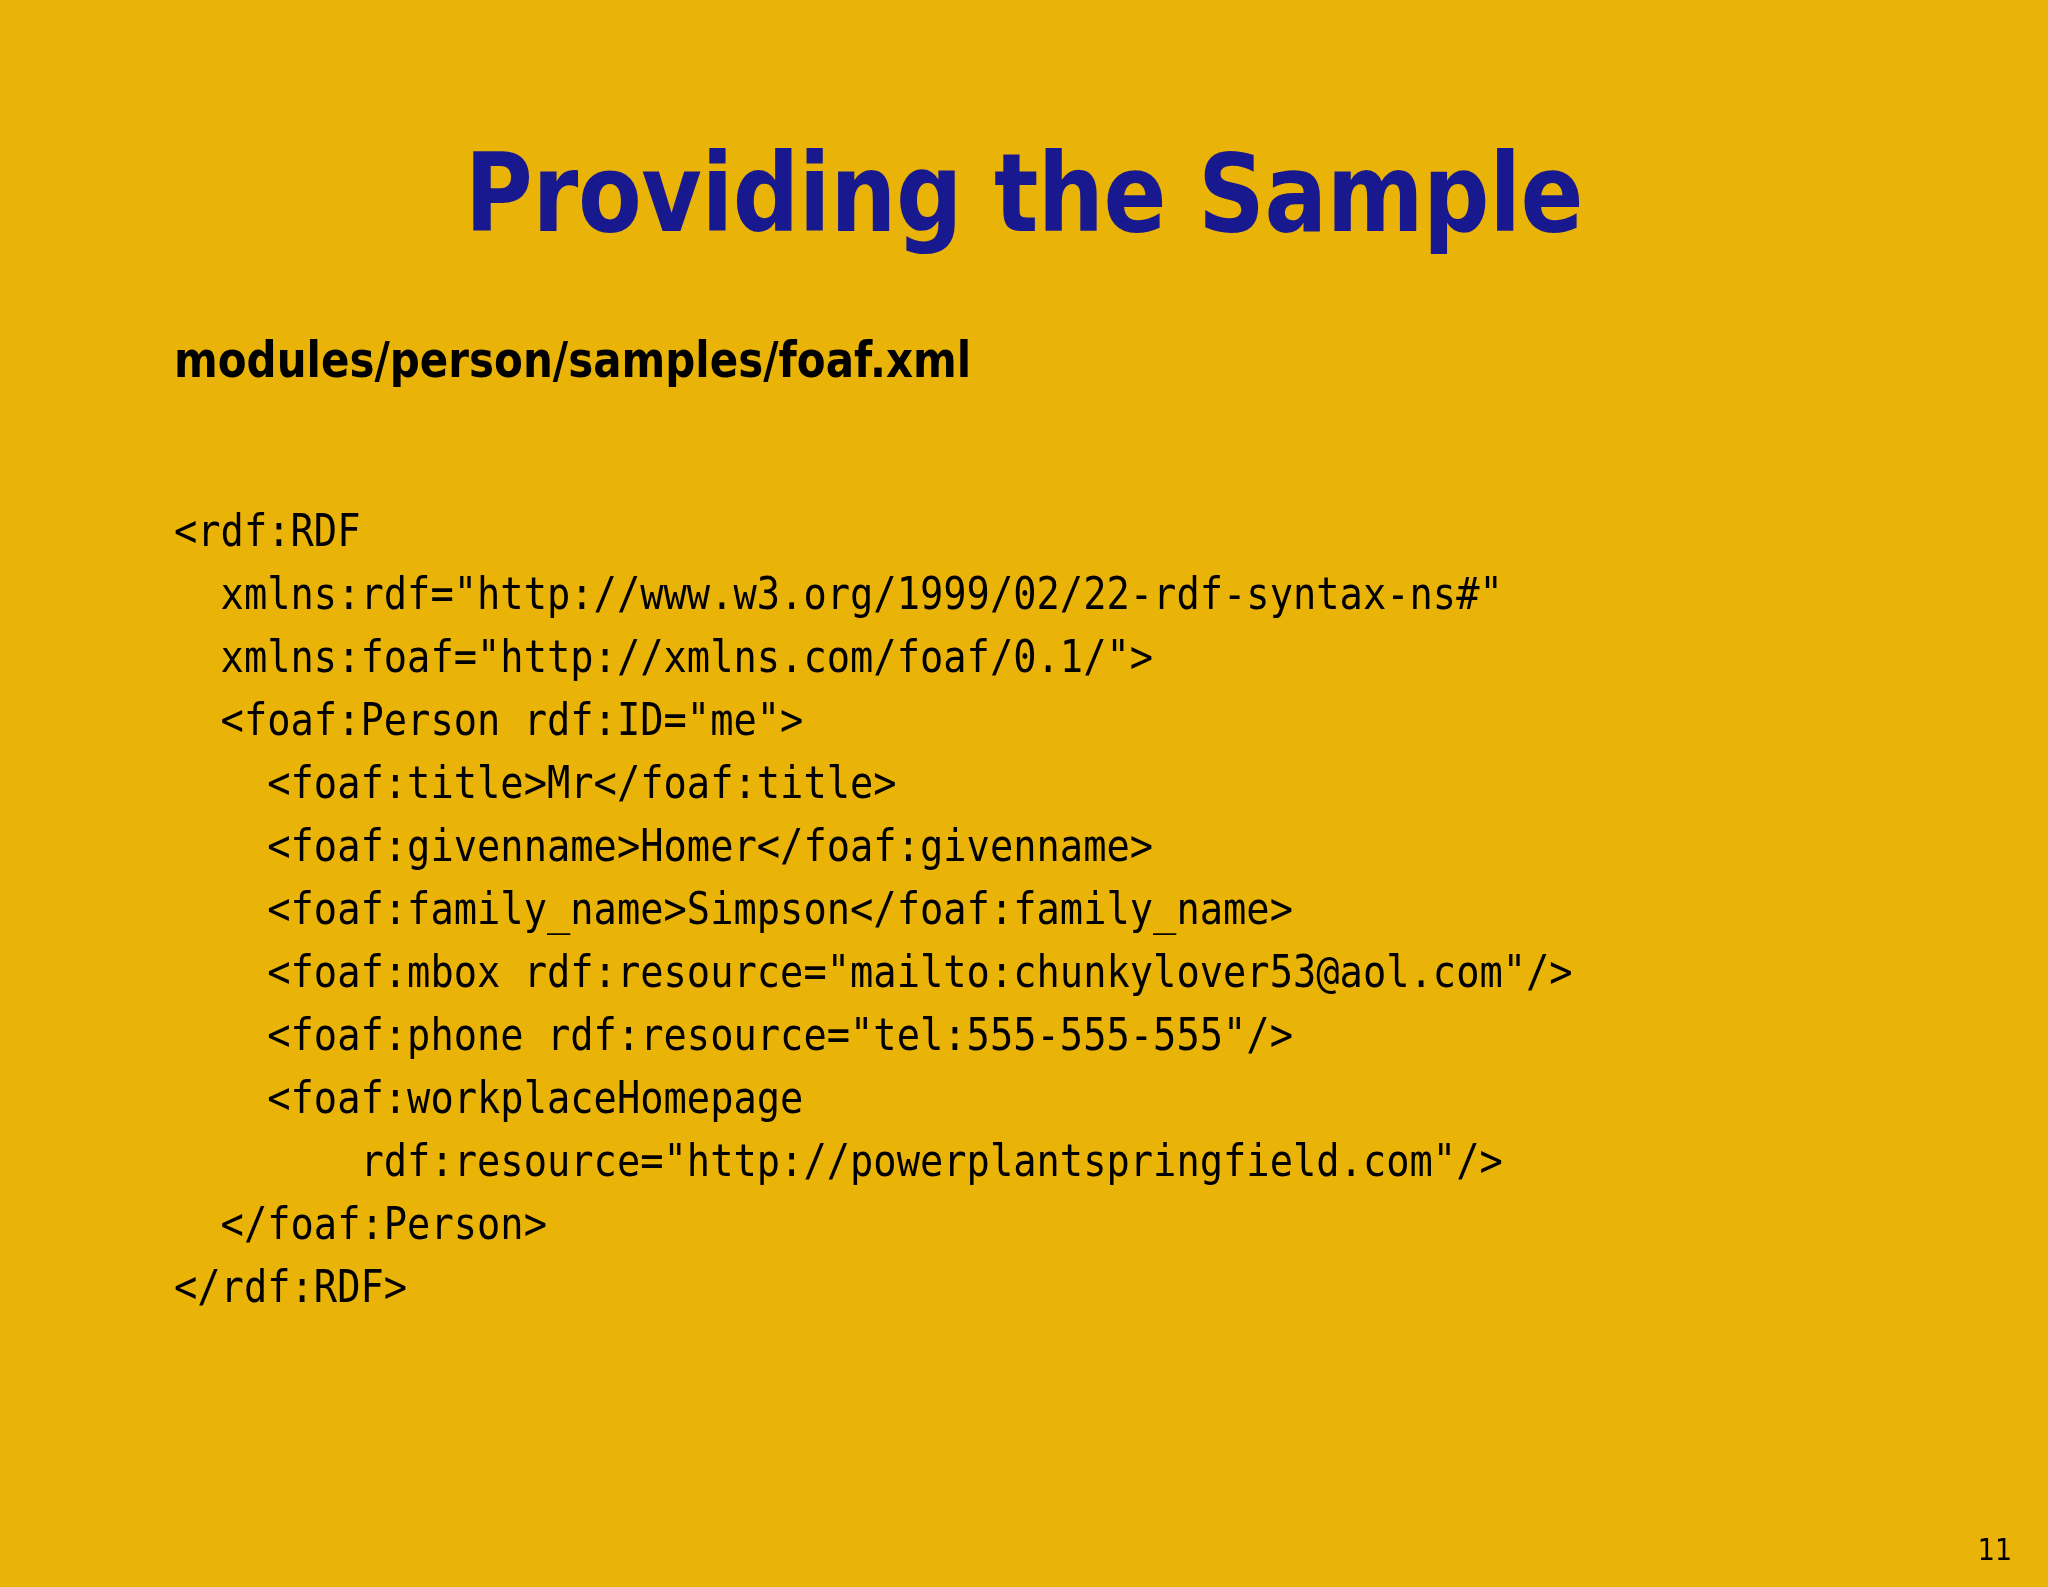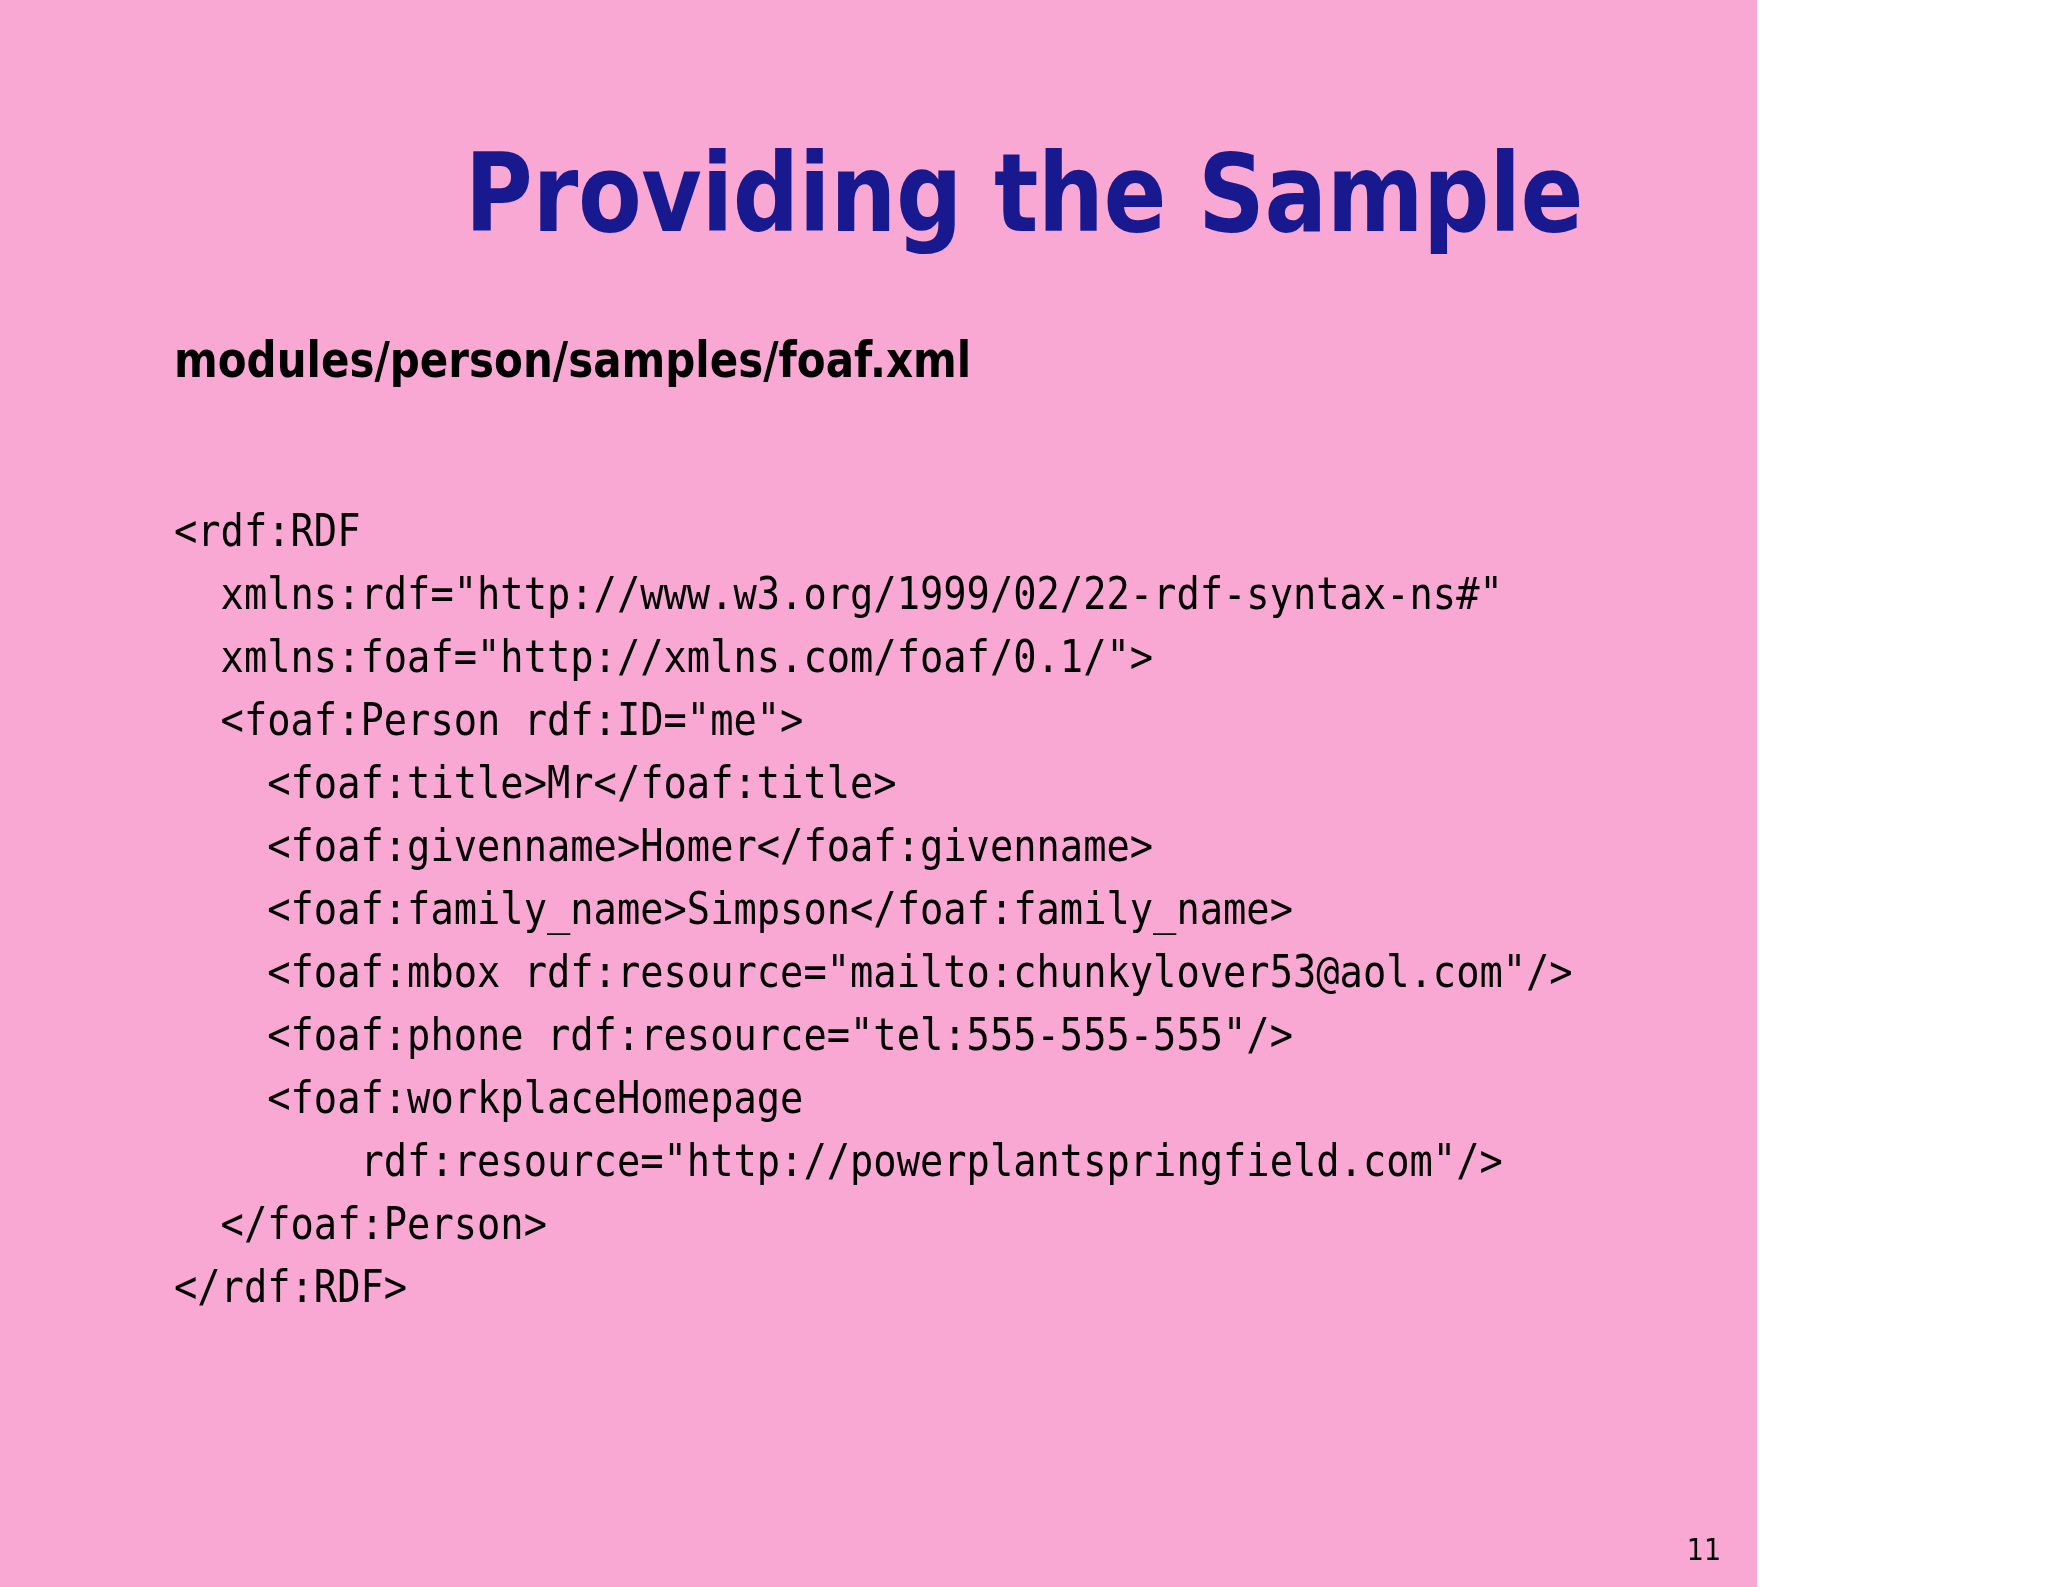--- a/index.html
+++ b/index.html
@@ -10,23 +10,23 @@
     width: 2048px;
     height: 1587px;
     background: #ffffff;
     font-family: "Liberation Sans", sans-serif;
     overflow: hidden;
     position: relative;
   }
 
   .slide {
     position: relative;
-    width: 1757px;
+    width: 2048px;
     height: 1587px;
-    background: #f9a8d4;
+    background: #eab308;
     box-sizing: border-box;
   }
 
   
   .slide-title {
     position: absolute;
     top: 58px;
     left: 0;
     width: 2048px;
     text-align: center;

